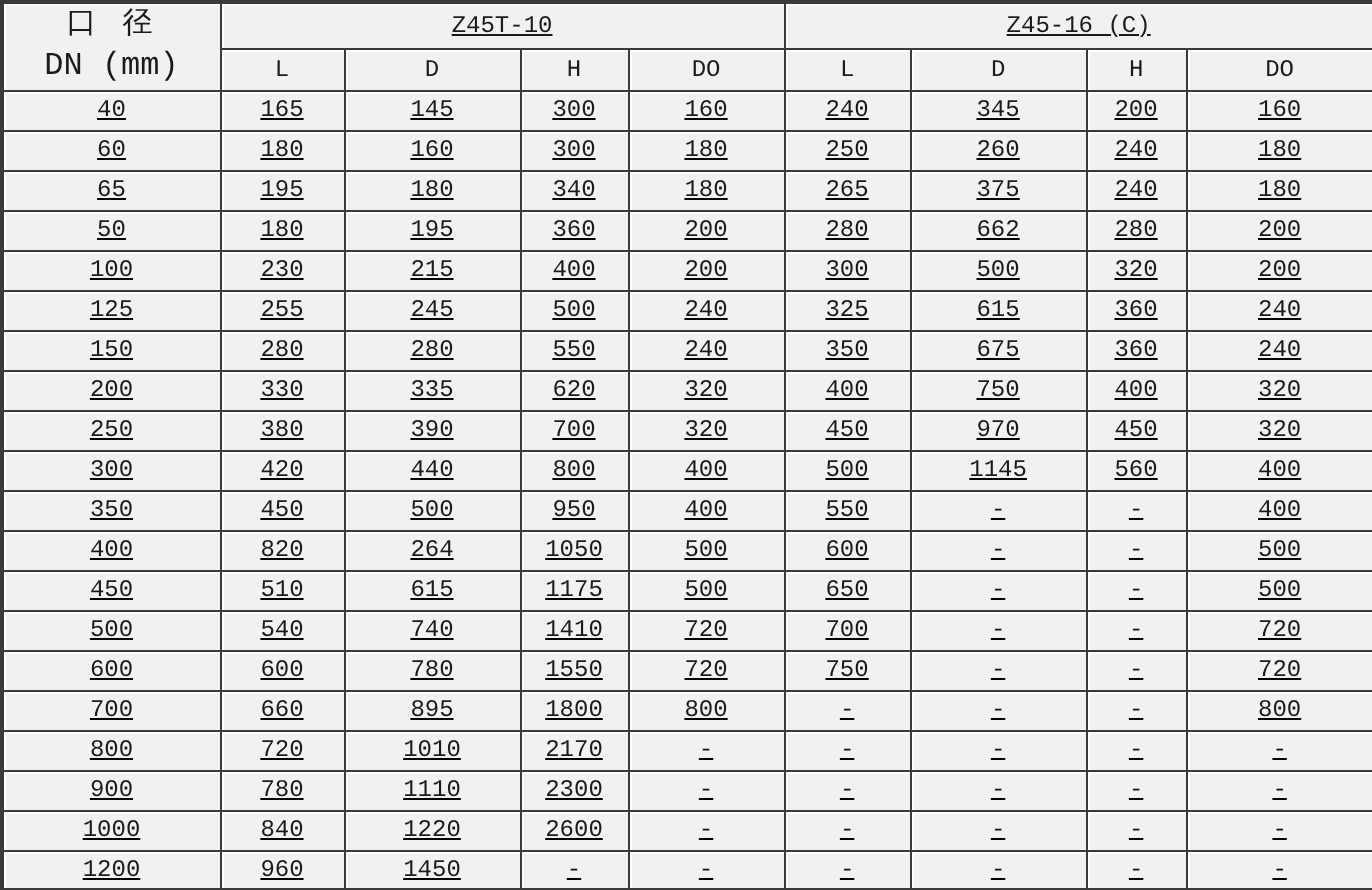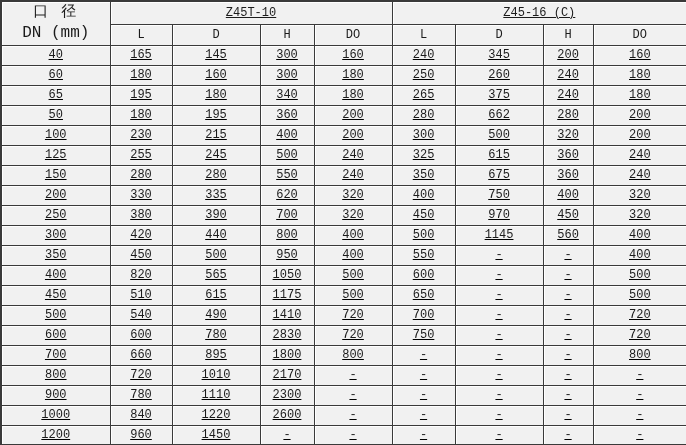--- a/index.html
+++ b/index.html
@@ -201,21 +201,21 @@
         <td>950</td>
         <td>400</td>
         <td>550</td>
         <td>-</td>
         <td>-</td>
         <td>400</td>
       </tr>
       <tr>
         <td>400</td>
         <td>820</td>
-        <td>565</td>
+        <td>264</td>
         <td>1050</td>
         <td>500</td>
         <td>600</td>
         <td>-</td>
         <td>-</td>
         <td>500</td>
       </tr>
       <tr>
         <td>450</td>
         <td>510</td>
@@ -223,33 +223,33 @@
         <td>1175</td>
         <td>500</td>
         <td>650</td>
         <td>-</td>
         <td>-</td>
         <td>500</td>
       </tr>
       <tr>
         <td>500</td>
         <td>540</td>
-        <td>490</td>
+        <td>740</td>
         <td>1410</td>
         <td>720</td>
         <td>700</td>
         <td>-</td>
         <td>-</td>
         <td>720</td>
       </tr>
       <tr>
         <td>600</td>
         <td>600</td>
         <td>780</td>
-        <td>2830</td>
+        <td>1550</td>
         <td>720</td>
         <td>750</td>
         <td>-</td>
         <td>-</td>
         <td>720</td>
       </tr>
       <tr>
         <td>700</td>
         <td>660</td>
         <td>895</td>

